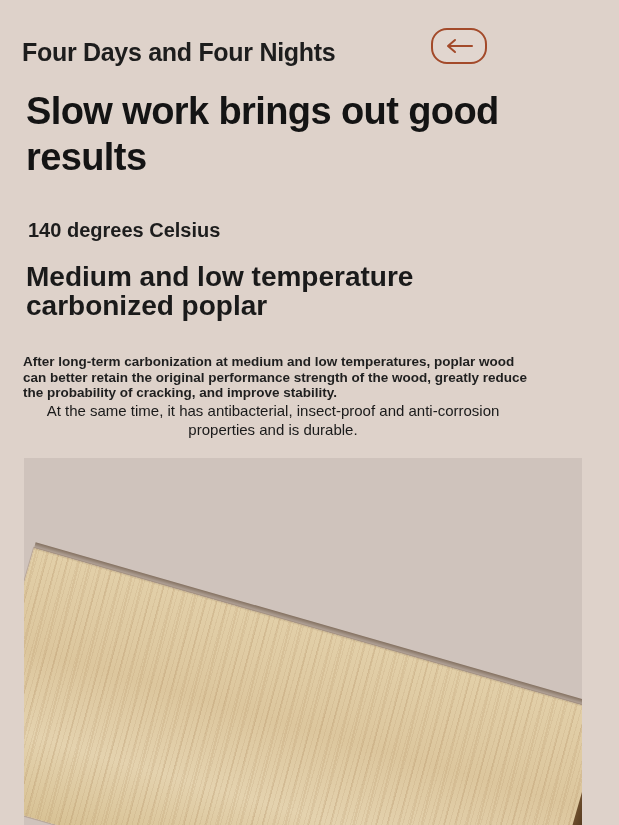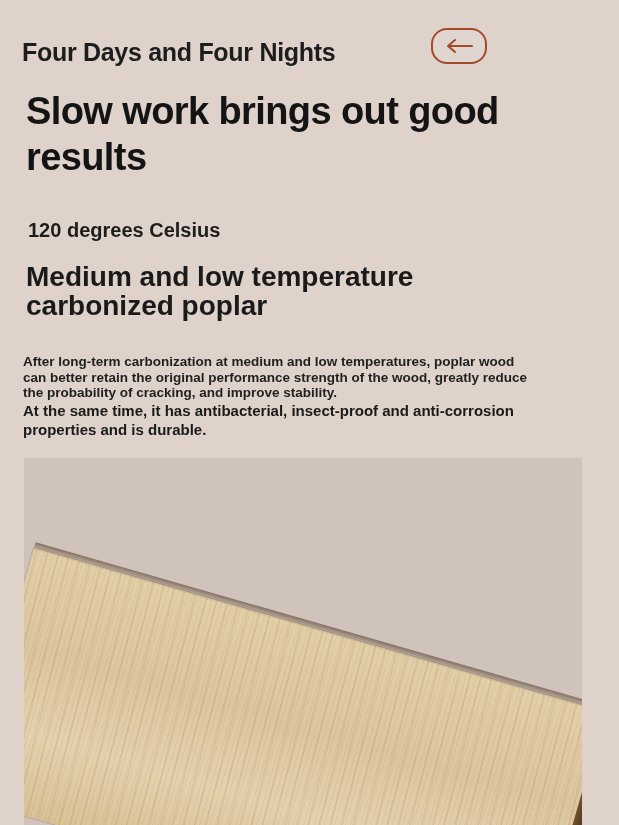--- a/index.html
+++ b/index.html
@@ -92,22 +92,23 @@
     color: #1f1f1f;
   }
 
   .para2 {
     position: absolute;
     left: 23px;
     top: 401px;
     width: 500px;
     font-size: 15px;
     line-height: 19px;
-    font-weight: 700;
+    font-weight: 400;
     color: #1a1a1a;
+    text-align: center;
   }
 
   
   .photo {
     position: absolute;
     left: 24px;
     top: 458px;
     width: 558px;
     height: 367px;
     background: #cfc3bc;
@@ -163,21 +164,21 @@
     <svg width="30" height="16" viewBox="0 0 30 16" fill="none">
       <path d="M28 8 H5" stroke="#a34a2a" stroke-width="2" stroke-linecap="round"></path>
       <path d="M11 2 L4 8 L11 14" stroke="#a34a2a" stroke-width="2" stroke-linecap="round" stroke-linejoin="round" fill="none"></path>
     </svg>
   </div>
 
   <div class="eyebrow">Four Days and Four Nights</div>
 
   <div class="headline">Slow work brings out good results</div>
 
-  <div class="temp">120 degrees Celsius</div>
+  <div class="temp">140 degrees Celsius</div>
 
   <div class="subhead">Medium and low temperature carbonized poplar</div>
 
   <div class="para1">After long-term carbonization at medium and low temperatures, poplar wood can better retain the original performance strength of the wood, greatly reduce the probability of cracking, and improve stability.</div>
 
   <div class="para2">At the same time, it has antibacterial, insect-proof and anti-corrosion properties and is durable.</div>
 
   <div class="photo">
     <div class="plank">
       <div class="top-shadow"></div>

